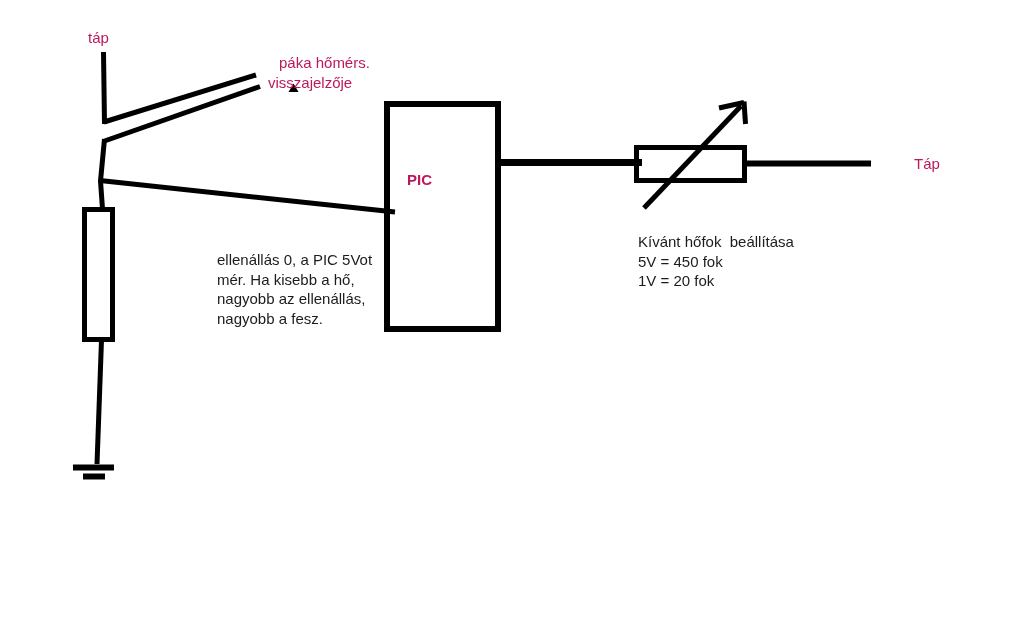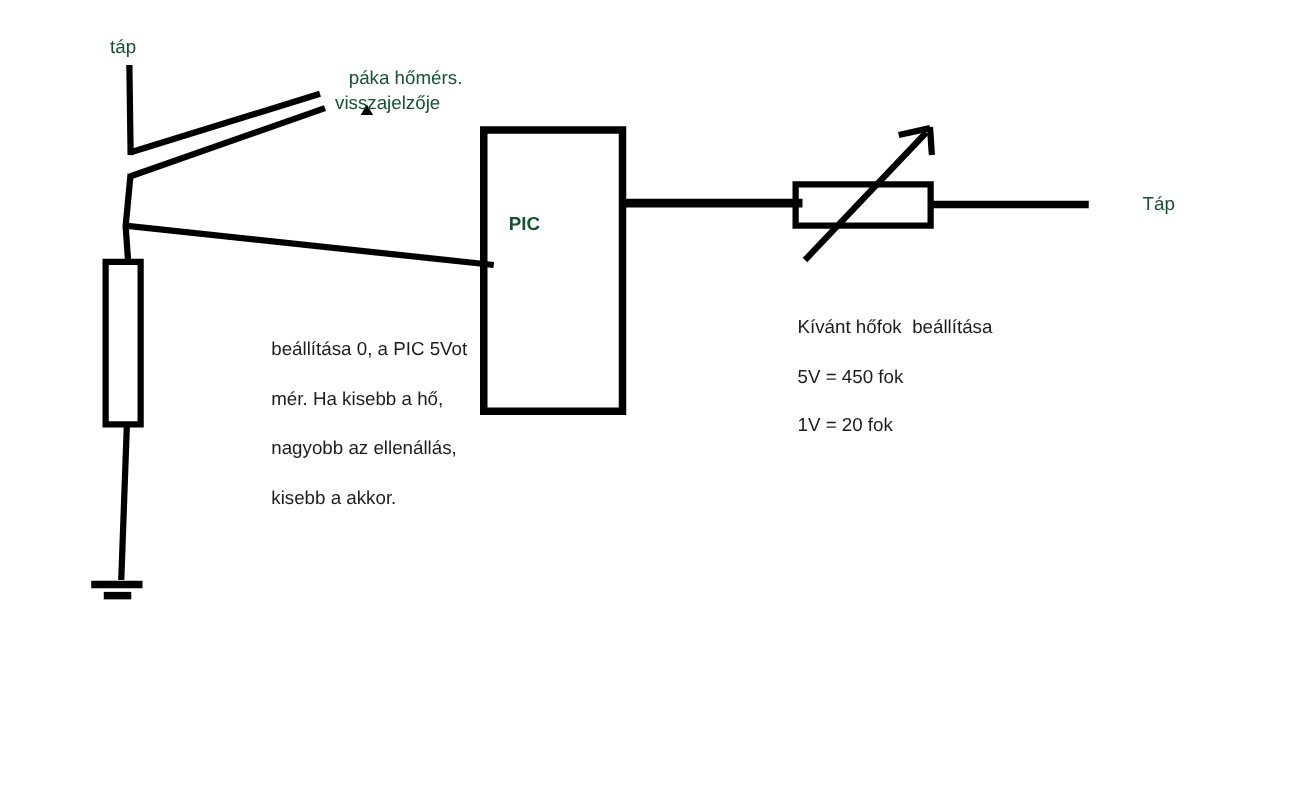--- a/index.html
+++ b/index.html
@@ -14,34 +14,33 @@
     overflow: hidden;
     font-family: "Liberation Sans", sans-serif;
   }
   #diagram-svg {
     position: absolute;
     left: 0;
     top: 0;
   }
   .label {
     position: absolute;
-    color: #14532d;
+    color: #be185d;
     font-size: 15px;
     line-height: 18px;
     white-space: pre;
   }
   .note {
     position: absolute;
     color: #1c1c1c;
     font-size: 15px;
     line-height: 19.5px;
   }
   .note-line {
     white-space: pre;
-    margin-top: 20px;
   }
   .stroke {
     stroke: #000000;
     fill: none;
   }
 </style>
 </head>
 <body>
 
 <svg id="diagram-svg" width="1035" height="633" viewBox="0 0 1035 633">
@@ -80,23 +79,23 @@
 <div class="label" style="left:88px; top:29px;">táp</div>
 
 <div class="label" style="left:279px; top:54px;">páka hőmérs.</div>
 <div class="label" style="left:268px; top:74px;">visszajelzője</div>
 
 <div class="label" style="left:407px; top:171px;font-weight:bold;">PIC</div>
 
 <div class="label" style="left:914px; top:155px;">Táp</div>
 
 <div class="note" style="left:217px; top:250px;">
-  <div class="note-line">beállítása 0, a PIC 5Vot</div>
+  <div class="note-line">ellenállás 0, a PIC 5Vot</div>
   <div class="note-line">mér. Ha kisebb a hő,</div>
   <div class="note-line">nagyobb az ellenállás,</div>
-  <div class="note-line">kisebb a akkor.</div>
+  <div class="note-line">nagyobb a fesz.</div>
 </div>
 
 <div class="note" style="left:638px; top:232px;">
   <div class="note-line">Kívánt hőfok  beállítása</div>
   <div class="note-line">5V = 450 fok</div>
   <div class="note-line">1V = 20 fok</div>
 </div>
 
 </body></html>

